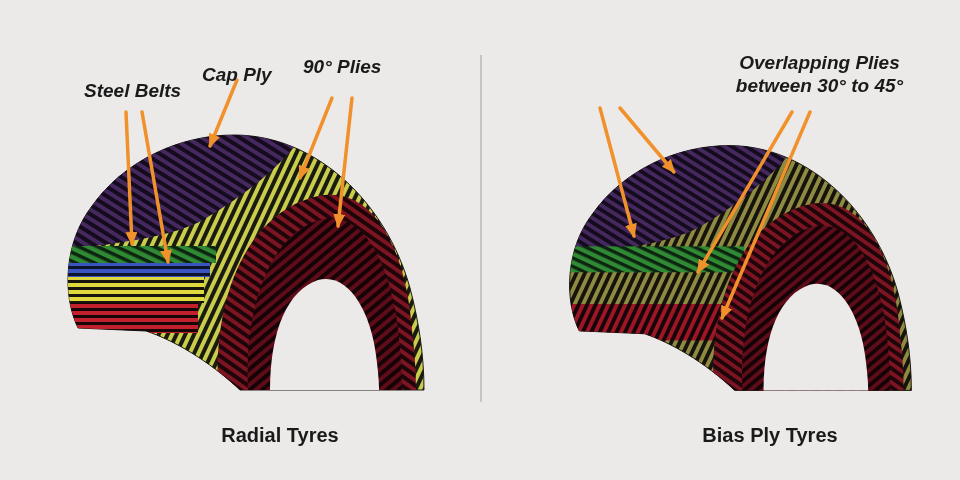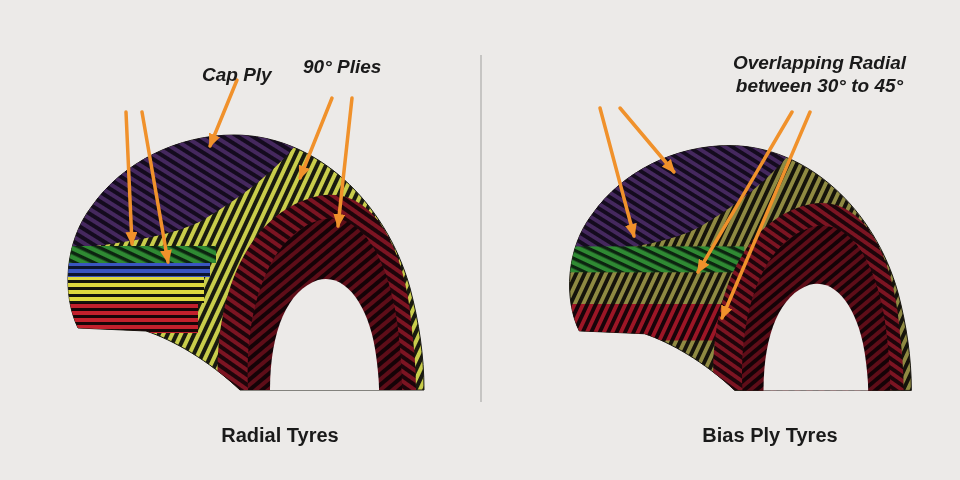--- a/index.html
+++ b/index.html
@@ -127,28 +127,29 @@
       <line x1="332" y1="98" x2="300" y2="178" style="stroke:var(--arrow)" marker-end="url(#ah)"></line>
       <line x1="352" y1="98" x2="338" y2="226" style="stroke:var(--arrow)" marker-end="url(#ah)"></line>
 
       <line x1="600" y1="108" x2="634" y2="236" style="stroke:var(--arrow)" marker-end="url(#ah)"></line>
       <line x1="620" y1="108" x2="674" y2="172" style="stroke:var(--arrow)" marker-end="url(#ah)"></line>
       <line x1="792" y1="112" x2="698" y2="272" style="stroke:var(--arrow)" marker-end="url(#ah)"></line>
       <line x1="810" y1="112" x2="722" y2="318" style="stroke:var(--arrow)" marker-end="url(#ah)"></line>
     </g>
   </svg>
 
+  <div class="label" style="left:84px;top:80px">Steel Belts</div>
 
   <div class="label" style="left:202px;top:64px">Cap Ply</div>
 
   <div class="label" style="left:303px;top:56px">90° Plies</div>
 
 
   <div class="label label-center" style="left:712px;top:52px;width:215px">
-    <div>Overlapping Radial</div>
+    <div>Overlapping Plies</div>
     <div>between 30° to 45°</div>
   </div>
 
   <div class="caption" style="left:0px;top:424px;width:480px">Radial Tyres</div>
 
   <div class="caption" style="left:490px;top:424px;width:480px">Bias Ply Tyres</div>
 
 </div>
 
 </body></html>

